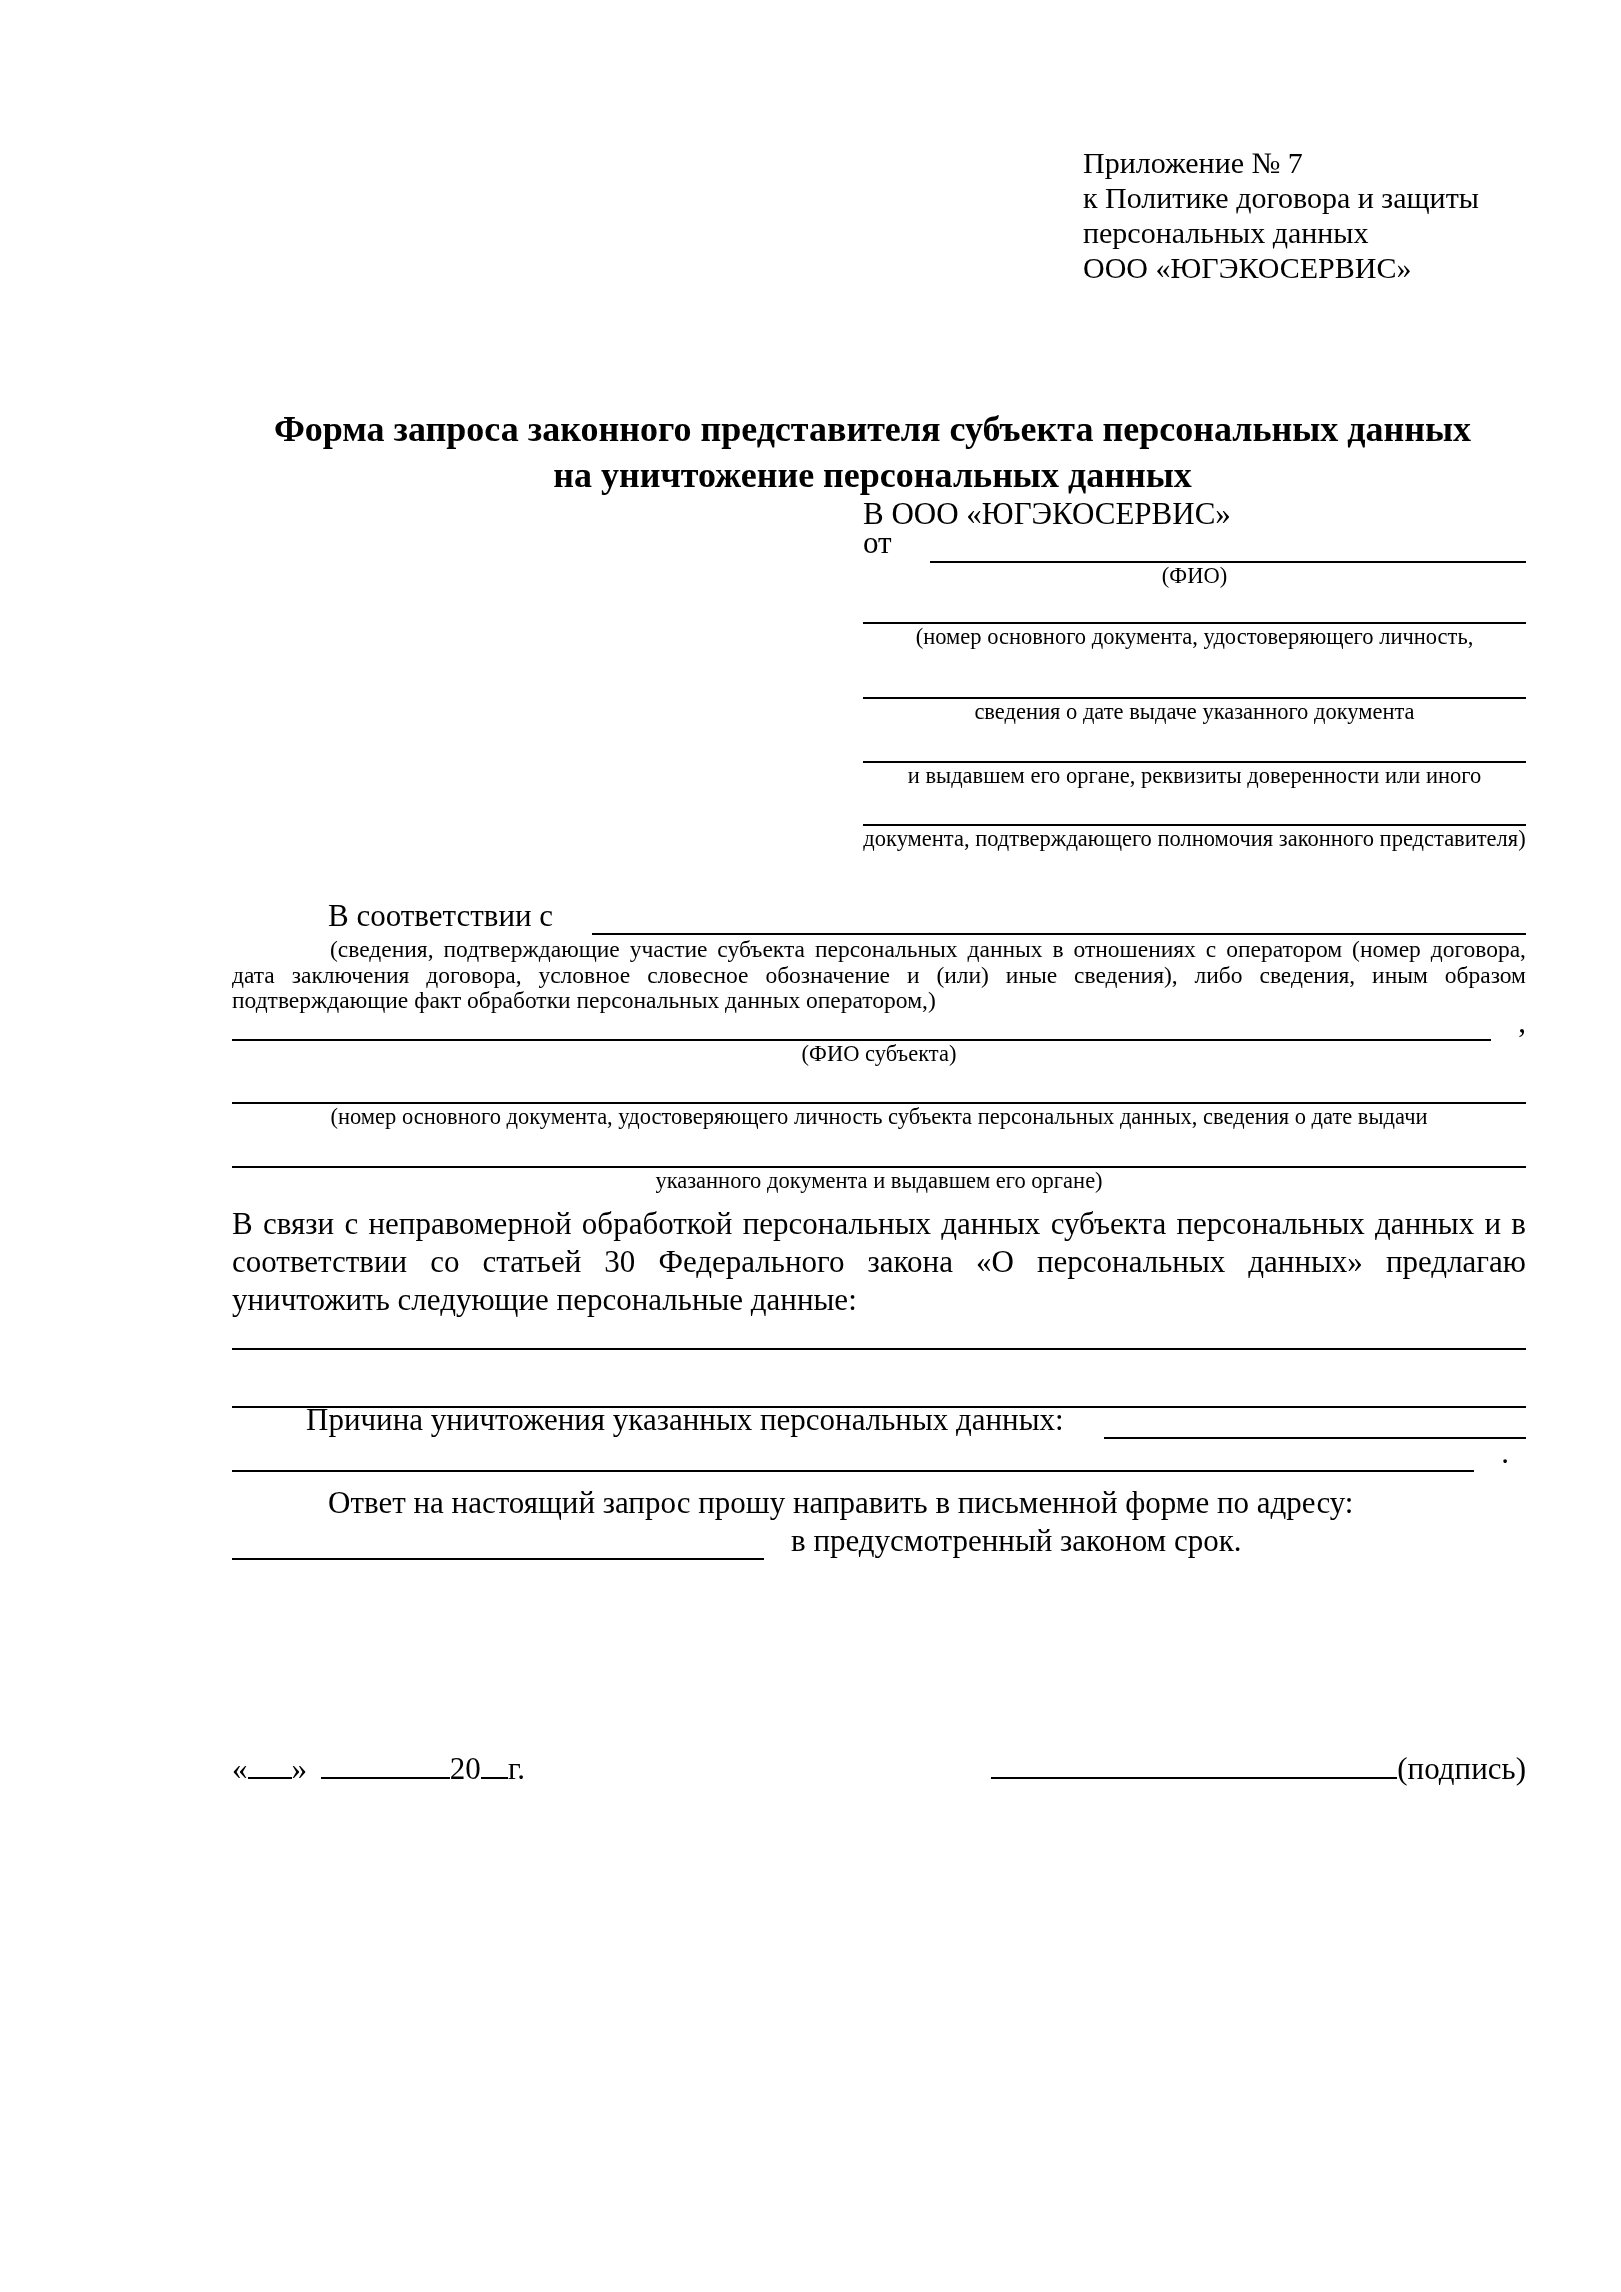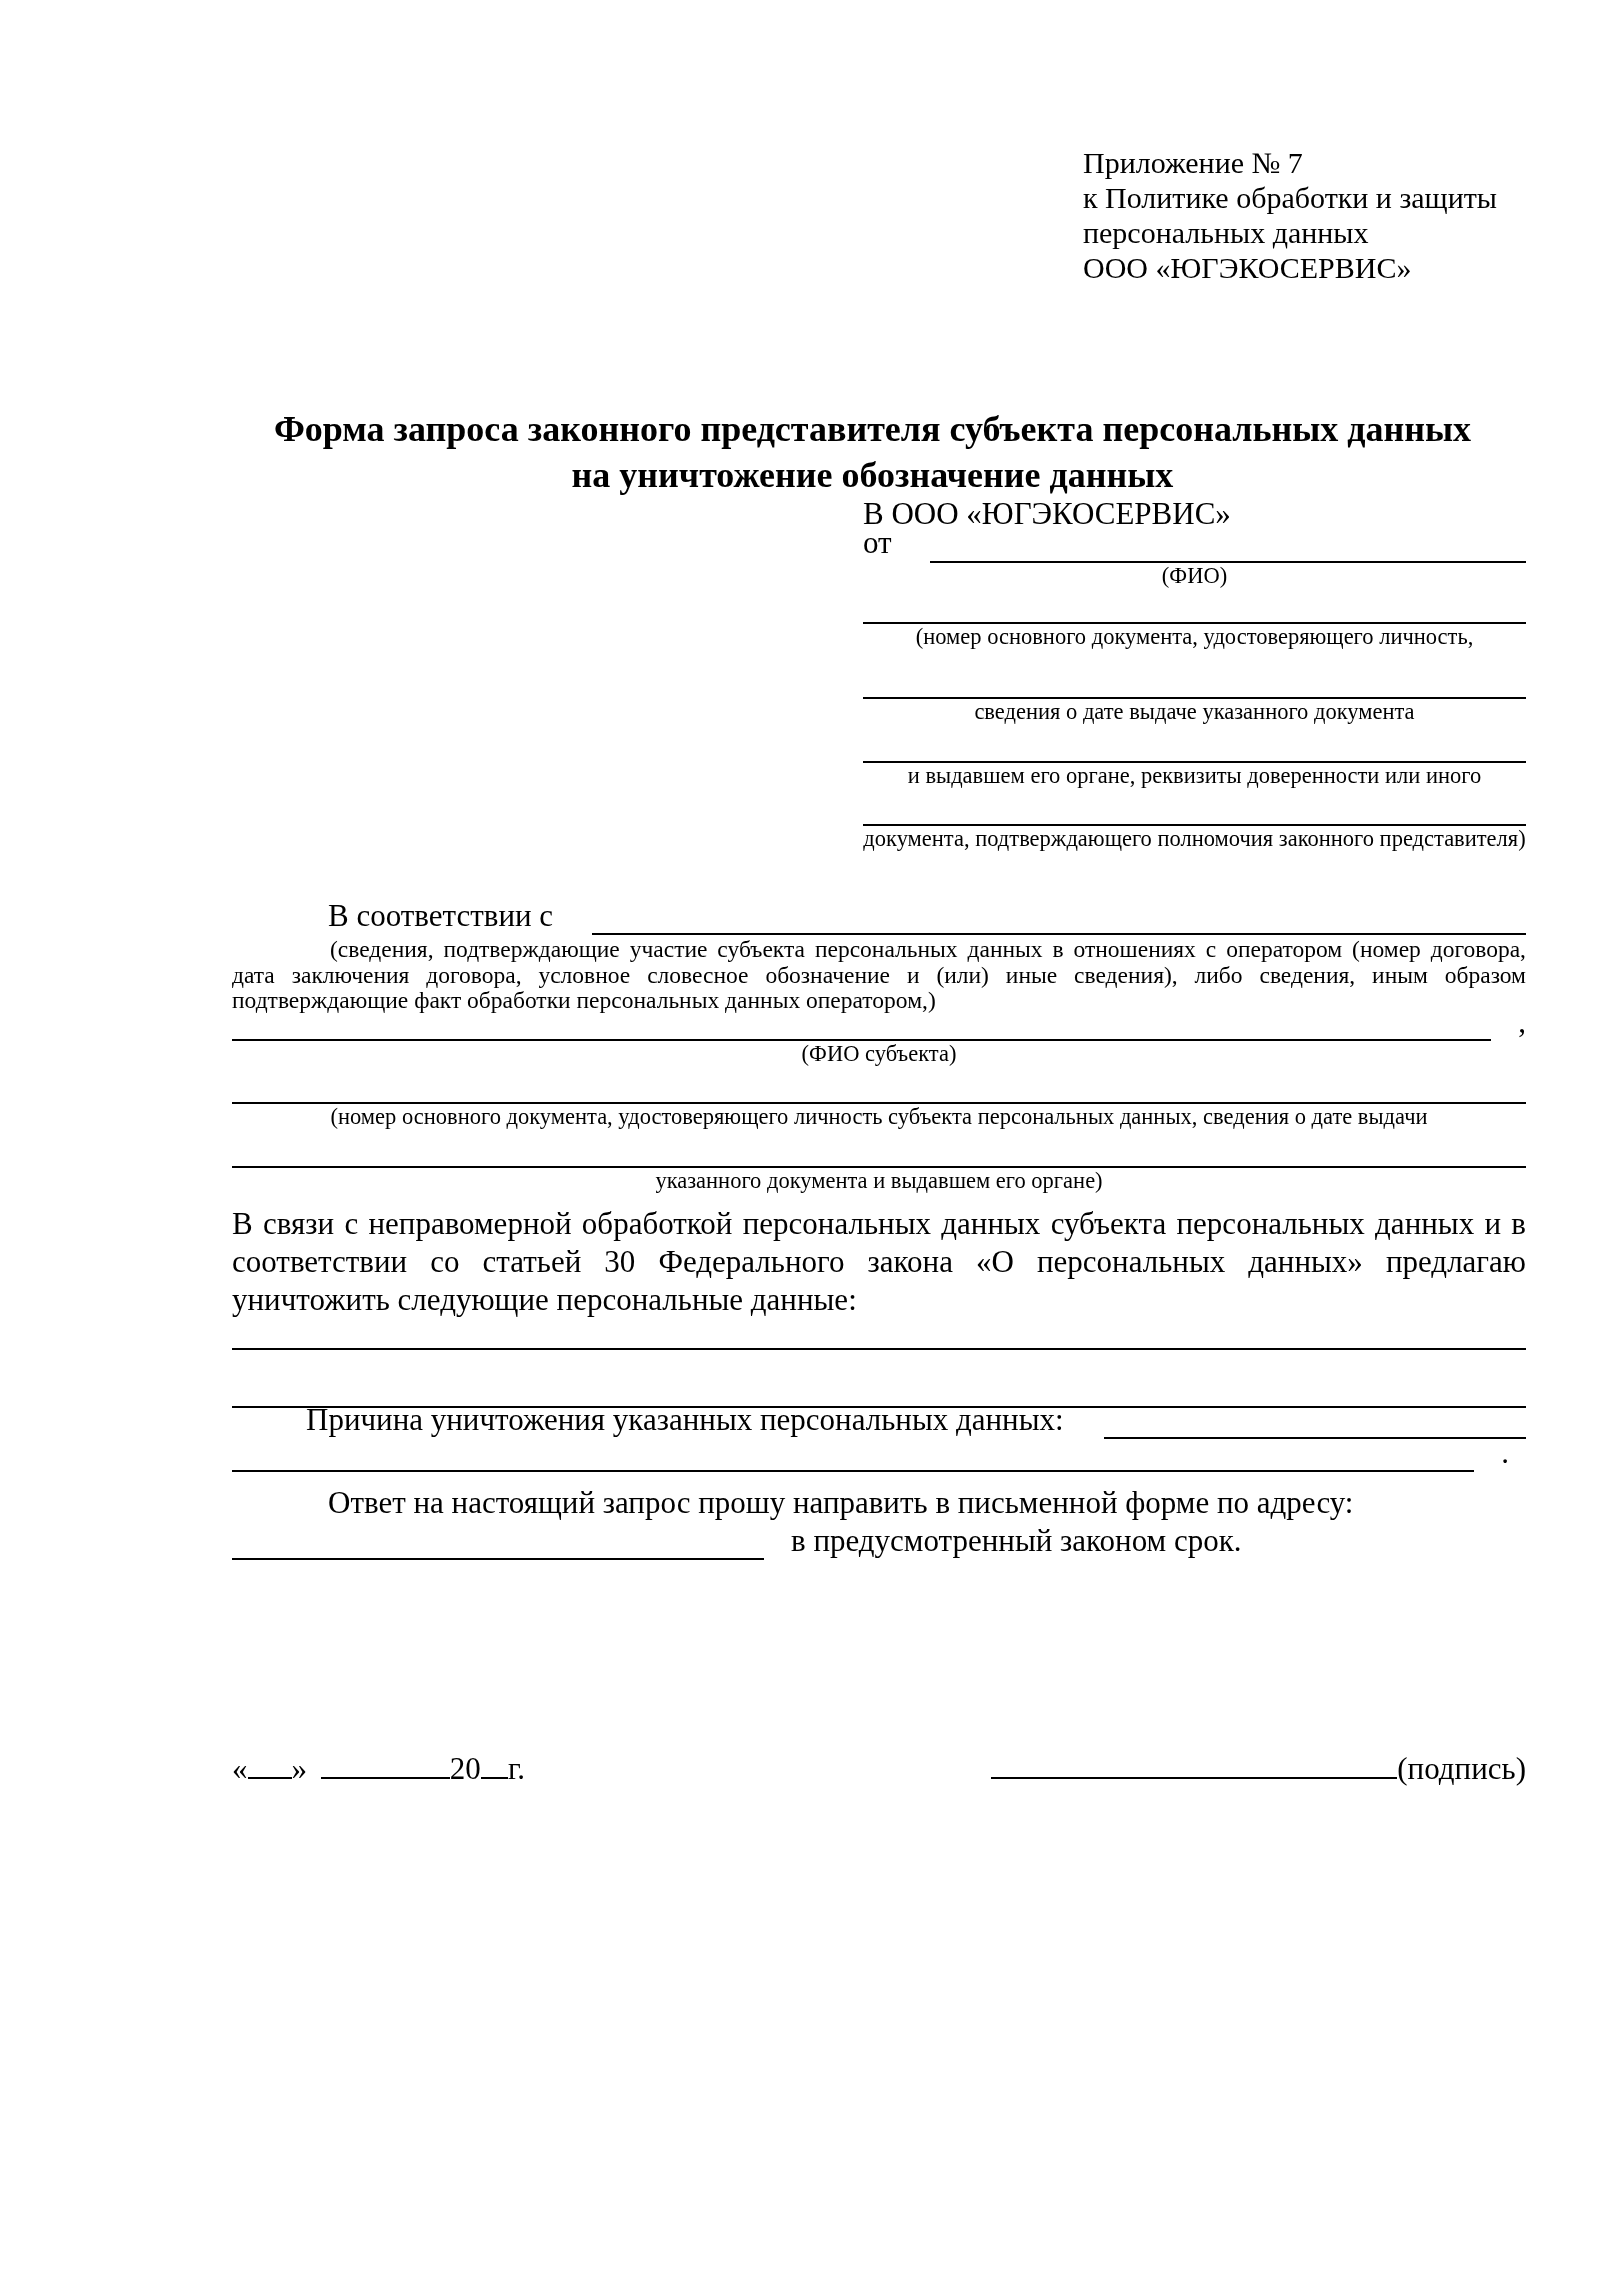--- a/index.html
+++ b/index.html
@@ -45,28 +45,28 @@
   .just{text-align:justify;}
   .mt2{margin-top:2px}.mt12{margin-top:11.8px}
 </style>
 </head>
 <body>
 
 <div class="page">
 
   <div class="note">
     <div>Приложение № 7</div>
-    <div>к Политике обработки и защиты</div>
+    <div>к Политике договора и защиты</div>
     <div>персональных данных</div>
     <div>ООО «ЮГЭКОСЕРВИС»</div>
   </div>
 
   <div class="title">
     <div>Форма запроса законного представителя субъекта персональных данных</div>
-    <div>на уничтожение обозначение данных</div>
+    <div>на уничтожение персональных данных</div>
   </div>
 
   <div class="rcol">
     <div>В ООО «ЮГЭКОСЕРВИС»</div>
     <div class="flexrow h30">
       <span>от</span>
       <span class="fill" style="margin-left:11.8px"></span>
     </div>
     <div class="cap">(ФИО)</div>
 

